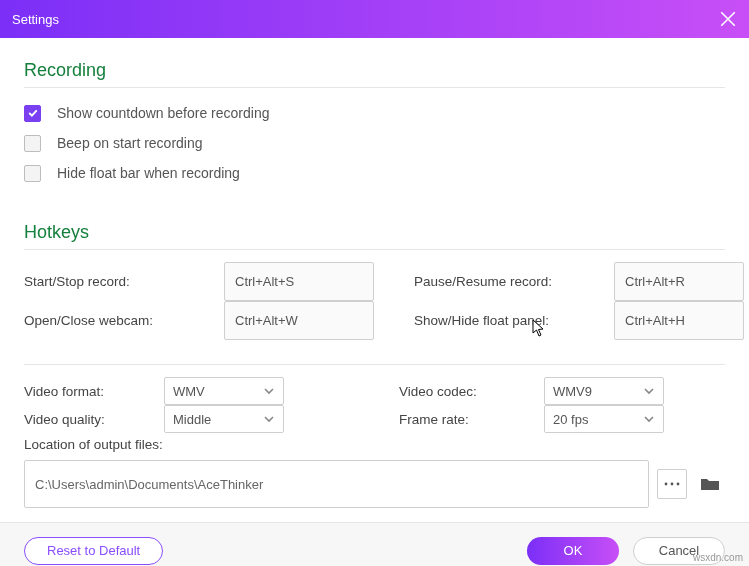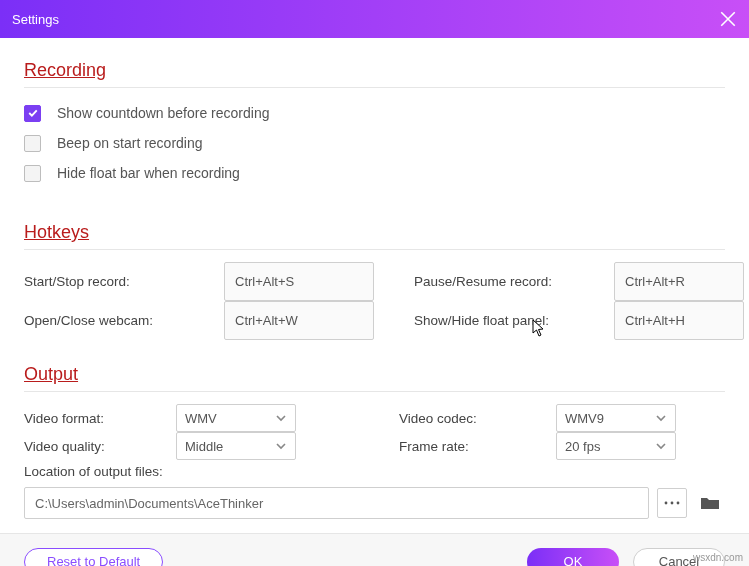--- a/index.html
+++ b/index.html
@@ -1,35 +1,35 @@
 <!DOCTYPE html>
 <html><head>
   <meta charset="utf-8">
   <style>
     * { box-sizing: border-box; margin: 0; padding: 0; }
     body { font-family: "Segoe UI", Tahoma, sans-serif; font-size: 13px; color: #333; background: #fff; width: 749px; }
     .titlebar { height: 38px; background: linear-gradient(90deg, #7b2ff7 0%, #a23ff7 50%, #c84ff7 100%); display: flex; align-items: center; justify-content: space-between; padding: 0 12px; }
     .titlebar-title { color: #fff; font-size: 13px; }
     .titlebar-close { color: #fff; cursor: pointer; width: 18px; height: 18px; }
     .content { padding: 22px 24px 14px 24px; }
-    .section-title { font-size: 18px; color: #b91c1c; margin-bottom: 6px; font-weight: 400; text-decoration: underline; }
+    .section-title { font-size: 18px; color: #15803d; margin-bottom: 6px; font-weight: 400; }
     .hr { height: 1px; background: #e6e6e6; margin-bottom: 10px; }
     .check-row { display: flex; align-items: center; gap: 16px; height: 30px; }
     .checkbox { width: 17px; height: 17px; border: 1px solid #bdbdbd; border-radius: 2px; display: flex; align-items: center; justify-content: center; background: #f4f4f4; cursor: pointer; }
     .checkbox.checked { background: #7b3ff2; border-color: #7b3ff2; }
     .checkmark { color: #fff; width: 12px; height: 12px; }
     .check-label { font-size: 14px; color: #555; }
     .hotkeys-grid, .output-grid { display: grid; grid-template-columns: 200px 150px 40px 200px 130px; align-items: center; margin-top: 12px; }
     .output-grid { grid-template-columns: 140px 160px 75px 145px 160px; }
     .hk-label { font-size: 13.5px; color: #444; }
     .hk-field { height: 39px; border: 1px solid #cfcfcf; background: #fafafa; padding: 0 10px; display: flex; align-items: center; font-size: 13px; color: #555; border-radius: 2px; cursor: text; }
-    .select { height: 28px; border: 1px solid #cfcfcf; background: #fff; padding: 0 8px; display: flex; align-items: center; justify-content: space-between; font-size: 13px; color: #555; border-radius: 2px; cursor: pointer; width: 120px; margin-left: 12px; }
+    .select { height: 28px; border: 1px solid #cfcfcf; background: #fff; padding: 0 8px; display: flex; align-items: center; justify-content: space-between; font-size: 13px; color: #555; border-radius: 2px; cursor: pointer; width: 120px; }
     .chevron { width: 12px; height: 12px; color: #888; }
     .path-row { display: flex; gap: 8px; align-items: center; margin-top: 8px; }
-    .path-input { flex: 1; height: 32px; border: 1px solid #cfcfcf; display: flex; align-items: center; padding: 0 10px; font-size: 13px; color: #666; border-radius: 2px; }
+    .path-input { flex: 1; height: 48px; border: 1px solid #cfcfcf; display: flex; align-items: center; padding: 0 10px; font-size: 13px; color: #666; border-radius: 2px; }
     .icon-btn { width: 30px; height: 30px; border: 1px solid #cfcfcf; display: flex; align-items: center; justify-content: center; border-radius: 2px; cursor: pointer; background: #fff; color: #555; }
     .footer { background: #f7f7f7; border-top: 1px solid #e6e6e6; height: 56px; display: flex; align-items: center; justify-content: space-between; padding: 0 24px; }
     .btn { height: 28px; padding: 0 22px; border-radius: 14px; font-size: 13px; cursor: pointer; display: flex; align-items: center; justify-content: center; }
     .btn-reset { border: 1.5px solid #8a4dff; color: #8a4dff; background: #fff; }
     .btn-ok { border: none; background: linear-gradient(90deg, #7b2ff7 0%, #c84ff7 100%); color: #fff; min-width: 92px; }
     .btn-cancel { border: 1px solid #cfcfcf; background: #fff; color: #555; min-width: 92px; }
     .footer-right { display: flex; gap: 14px; }
     .path-label { font-size: 13.5px; color: #444; margin-top: 4px; }
     .cursor { position: absolute; width: 14px; height: 18px; pointer-events: none; }
     .section-gap { height: 34px; }
@@ -85,21 +85,20 @@
       <span>Show/Hide float panel:</span>
       <svg class="cursor" style="left:118px;top:6px" viewBox="0 0 14 18">
           <path d="M1 1 L1 14 L4.5 11 L7 17 L9 16 L6.5 10.5 L11 10 Z" fill="#fff" stroke="#000" stroke-width="1"></path>
         </svg>
     </span>
     <span class="hk-field">Ctrl+Alt+H</span>
   </div>
 
   <div style="height:24px"></div>
 
-  <div class="section-title">Output</div>
   <div class="hr"></div>
   <div class="output-grid">
     <span class="hk-label">Video format:</span>
     <span class="select">
       <span>WMV</span>
       <svg class="chevron" viewBox="0 0 12 12" fill="none" stroke="currentColor" stroke-width="1.6">
           <path d="M2 4 L6 8 L10 4"></path>
         </svg>
     </span>
     <span></span>

